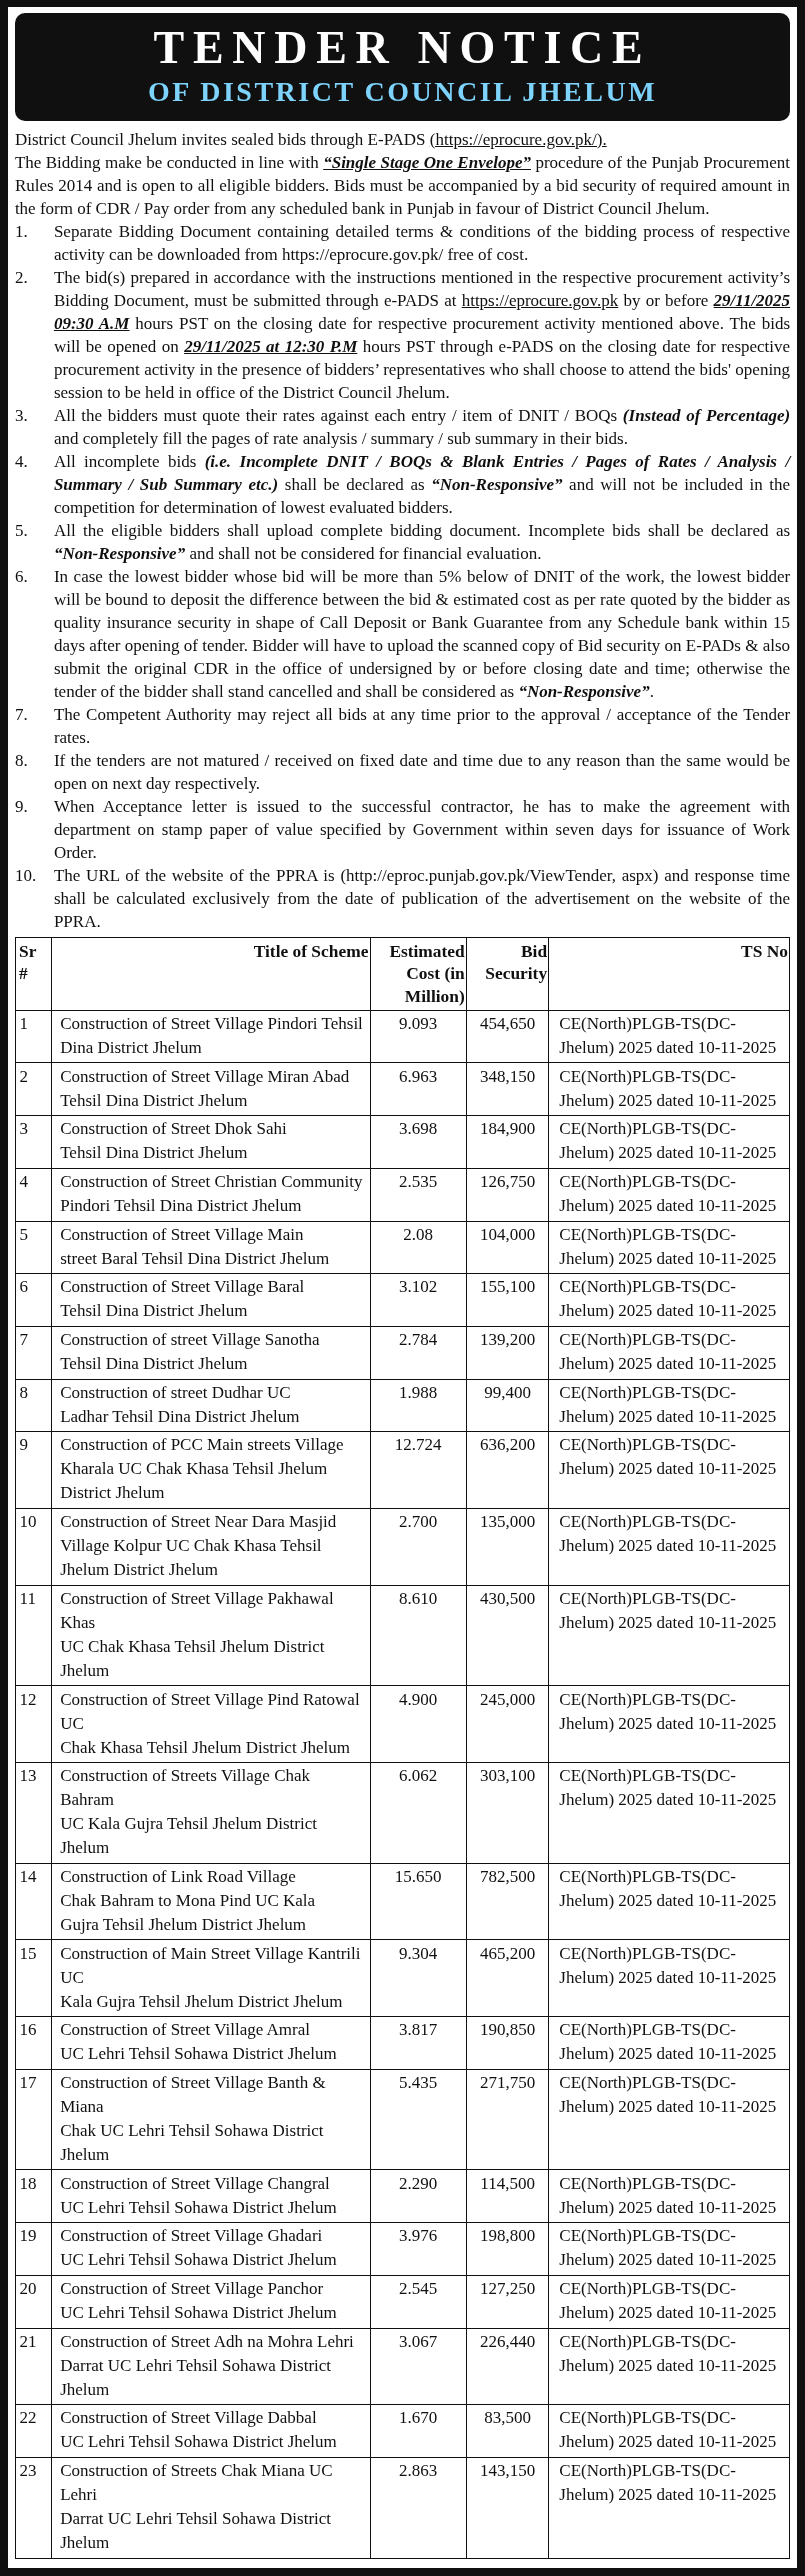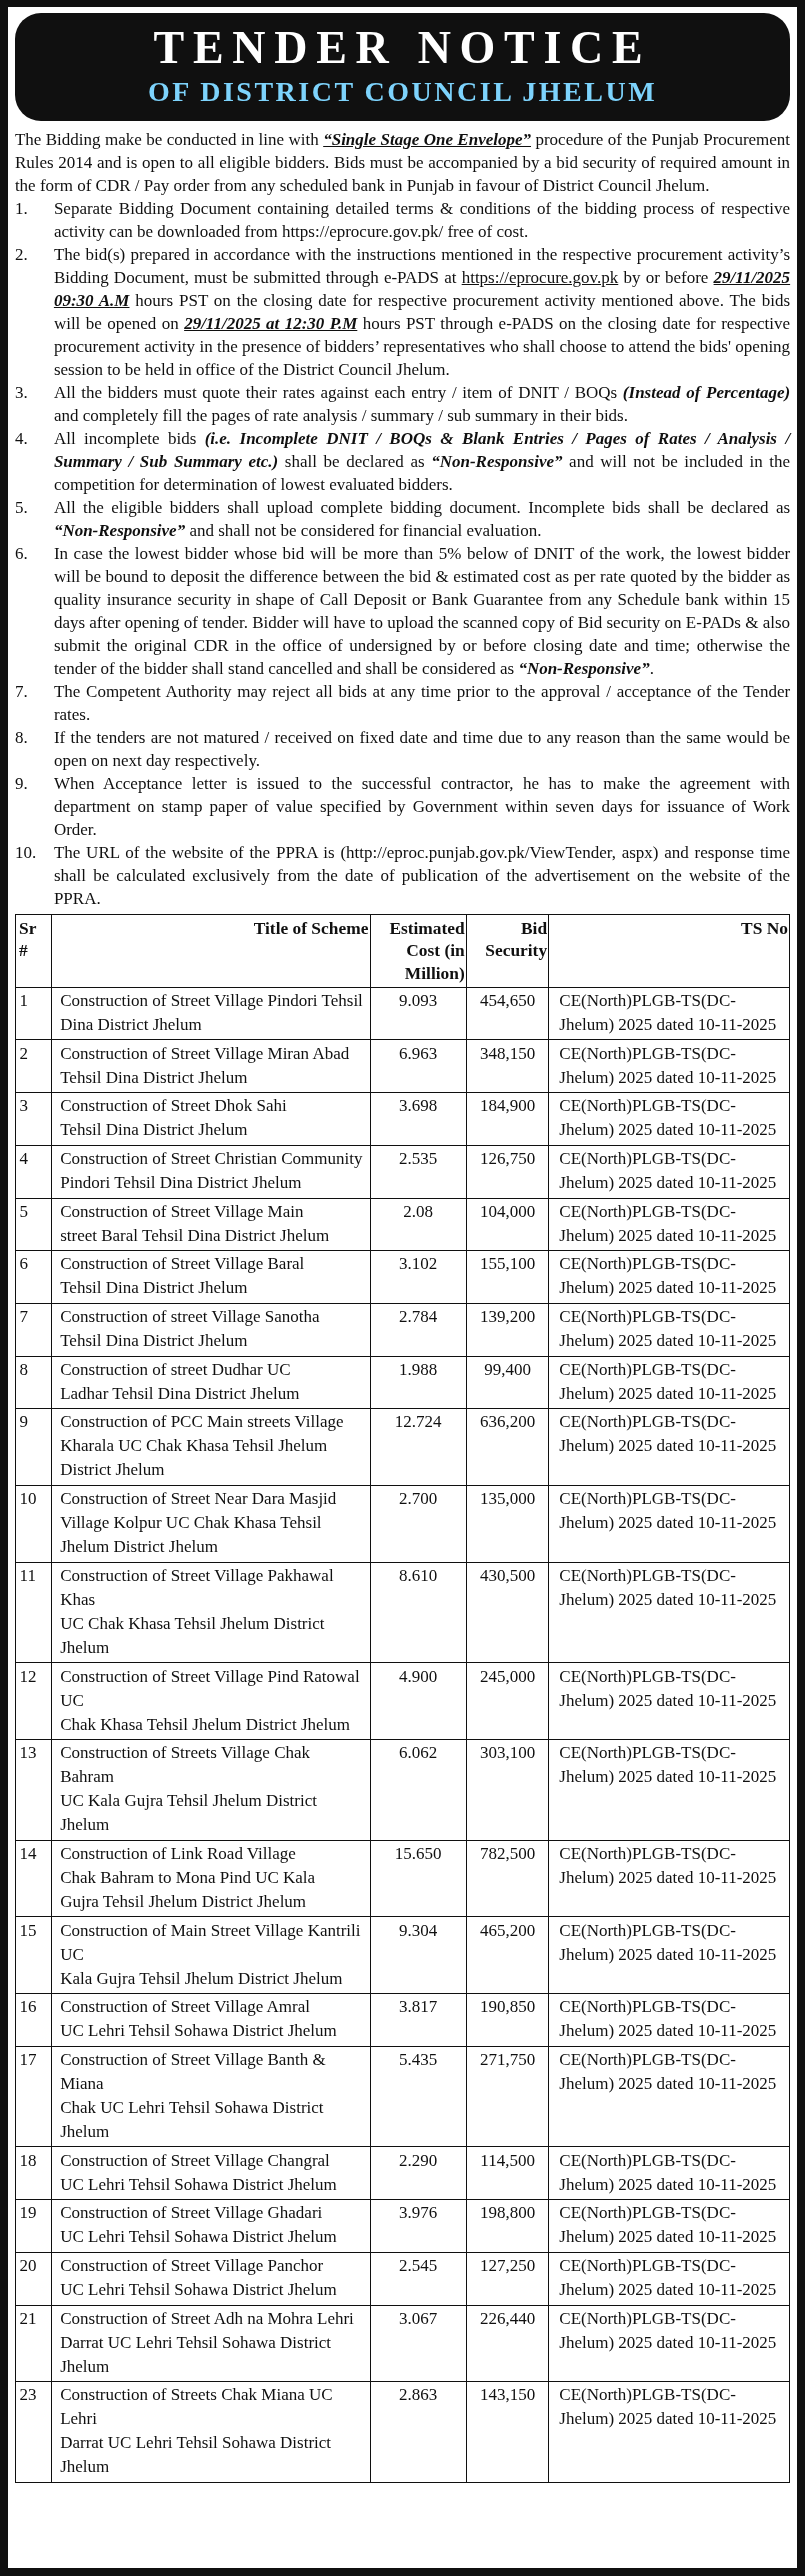--- a/index.html
+++ b/index.html
@@ -10,21 +10,21 @@
     min-height:2576px;
     border:solid #101010;
     border-width:7.5px 8.7px 8.7px 8px;
     background:#ffffff;
     padding:6.2px 6.9px 0 6.9px;
     font-family:"Liberation Serif","DejaVu Serif",serif;
     color:#101010;
   }
   .banner{
     background:#101010;
-    border-radius:26px;
+    border-radius:10px;
     text-align:center;
     padding:8.7px 5px 12.5px 5px;
     margin:0 0.6px 6.2px 0.6px;
   }
   .banner-title{
     color:#ffffff;
     font-weight:bold;
     font-size:46px;
     line-height:52px;
     letter-spacing:8.7px;
@@ -76,20 +76,21 @@
 <body>
 
 <div class="frame">
 
   <div class="banner">
     <div class="banner-title">TENDER NOTICE</div>
     <div class="banner-subtitle">OF DISTRICT COUNCIL JHELUM</div>
   </div>
 
   <div class="intro bodytext" id="intro">
+  <p class="para"><span>District Council Jhelum invites sealed bids through E-PADS </span><span class="u">(https://eprocure.gov.pk/).</span></p>
 
   <p class="para"><span>The Bidding make be conducted in line with </span><span class="b u">“Single Stage One Envelope”</span><span> procedure of the Punjab Procurement Rules 2014 and is open to all eligible bidders. Bids must be accompanied by a bid security of required amount in the form of CDR / Pay order from any scheduled bank in Punjab in favour of District Council Jhelum.</span></p>
 </div>
 
   <div class="conditions bodytext" id="conditions">
   <div class="cond">
     <div class="cond-num">1.</div>
     <div class="cond-text"><span>Separate Bidding Document containing detailed terms &amp; conditions of the bidding process of respective activity can be downloaded from https://eprocure.gov.pk/ free of cost.</span></div>
   </div>
 
@@ -311,20 +312,27 @@
   </tr>
 
   <tr>
     <td class="td-sr">21</td>
     <td class="td-title"><span>Construction of Street Adh na Mohra Lehri</span><br><span>Darrat UC Lehri Tehsil Sohawa District Jhelum</span></td>
     <td class="td-cost">3.067</td>
     <td class="td-sec">226,440</td>
     <td class="td-ts"><span>CE(North)PLGB-TS(DC-</span><br><span>Jhelum) 2025 dated 10-11-2025</span></td>
   </tr>
 
+  <tr>
+    <td class="td-sr">22</td>
+    <td class="td-title"><span>Construction of Street Village Dabbal</span><br><span>UC Lehri Tehsil Sohawa District Jhelum</span></td>
+    <td class="td-cost">1.670</td>
+    <td class="td-sec">83,500</td>
+    <td class="td-ts"><span>CE(North)PLGB-TS(DC-</span><br><span>Jhelum) 2025 dated 10-11-2025</span></td>
+  </tr>
 
   <tr>
     <td class="td-sr">23</td>
     <td class="td-title"><span>Construction of Streets Chak Miana UC Lehri</span><br><span>Darrat UC Lehri Tehsil Sohawa District Jhelum</span></td>
     <td class="td-cost">2.863</td>
     <td class="td-sec">143,150</td>
     <td class="td-ts"><span>CE(North)PLGB-TS(DC-</span><br><span>Jhelum) 2025 dated 10-11-2025</span></td>
   </tr>
 
 </tbody>

